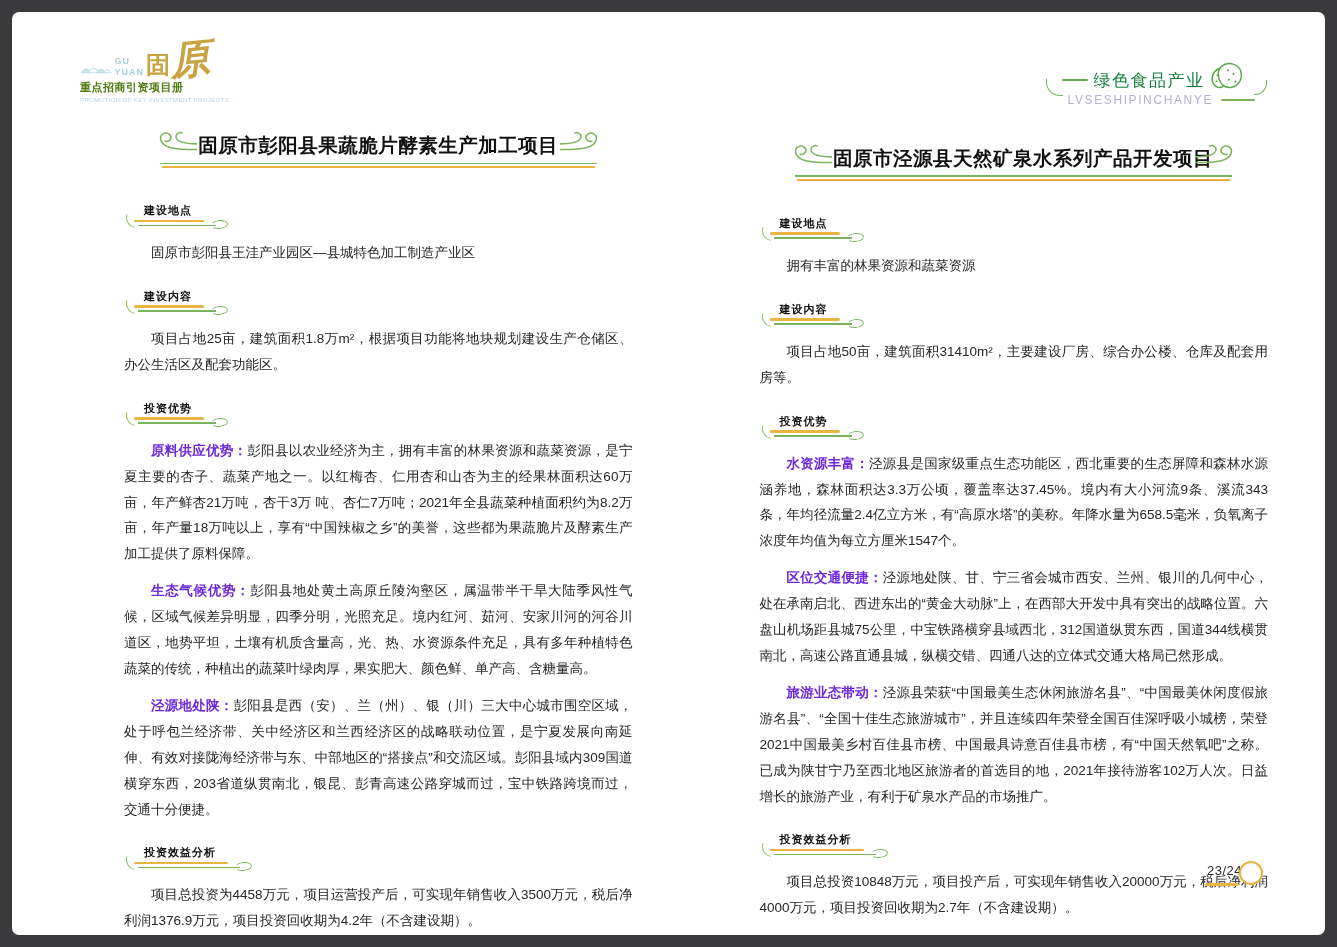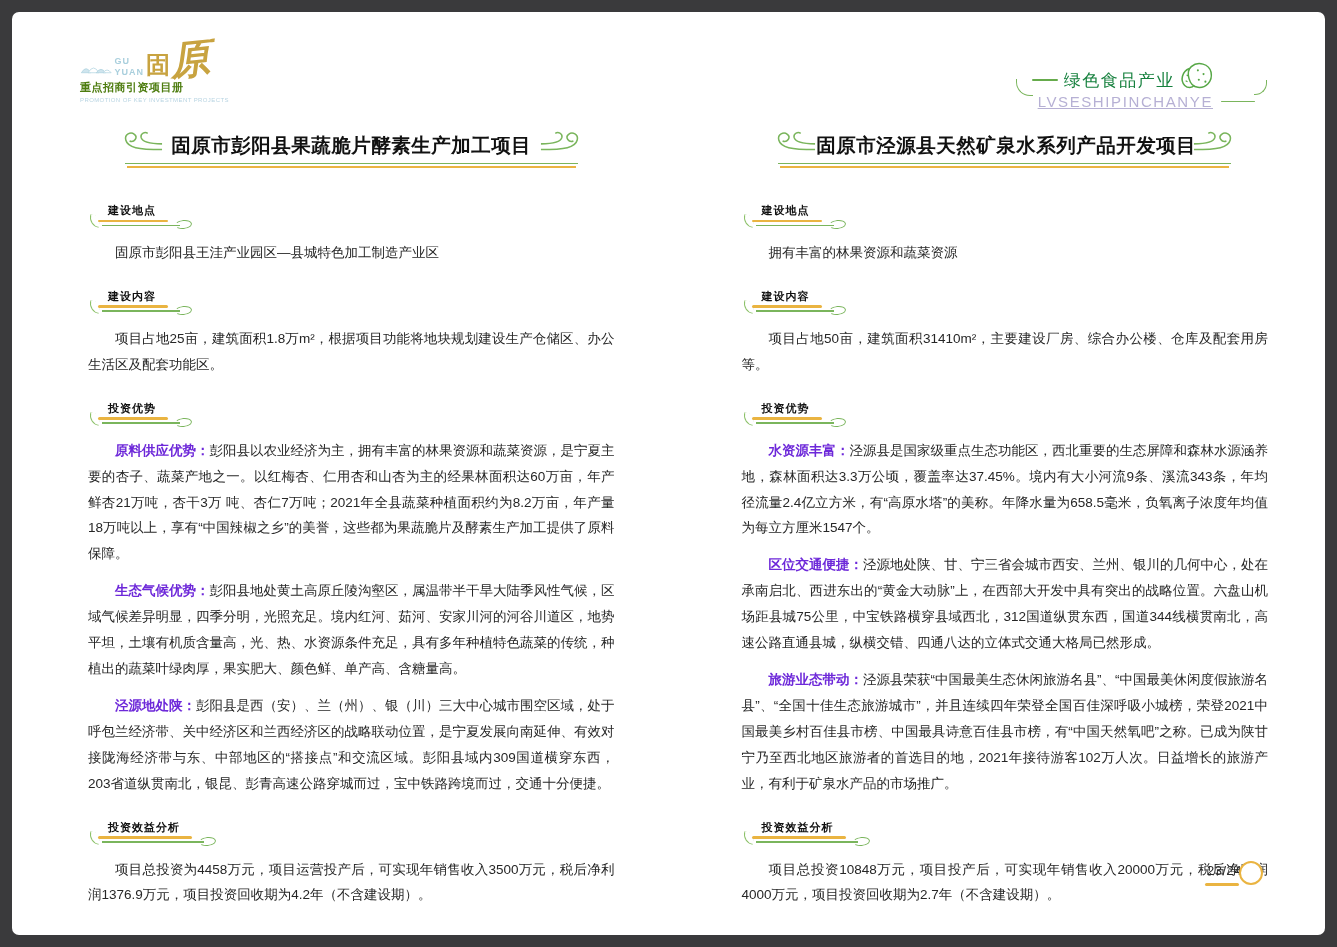--- a/index.html
+++ b/index.html
@@ -25,27 +25,27 @@
   .logo-cn .c2{font-size:40px;font-style:italic;display:inline-block;transform:rotate(-6deg);}
   .logo-sub{font-family:"Liberation Serif","DejaVu Serif",serif;font-weight:bold;color:#4d7c0f;font-size:11px;letter-spacing:.5px;margin-top:2px;white-space:nowrap;}
   .logo-en{color:#b8d4e2;font-size:6px;letter-spacing:.4px;margin-top:2px;white-space:nowrap;}
 
   .badge{position:absolute;right:70px;top:56px;}
   .badge-row1{display:flex;align-items:center;}
   .badge-dash{width:26px;height:2px;background:#66ab4c;border-radius:2px;margin-right:6px;}
   .badge-cn{color:#15803d;font-size:17px;font-weight:normal;letter-spacing:1.5px;white-space:nowrap;}
   .badge-potato{width:38px;height:32px;margin-left:2px;margin-top:-8px;}
   .badge-row2{display:flex;align-items:center;margin-top:1px;}
-  .badge-en{color:#b6b0d4;font-size:15px;letter-spacing:1.6px;white-space:nowrap;margin-left:6px;text-decoration:underline;}
+  .badge-en{color:#b6b0d4;font-size:12px;letter-spacing:1.6px;white-space:nowrap;margin-left:6px;}
   .badge-tail{width:34px;height:1.5px;background:#7ab55c;margin-left:8px;border-radius:2px;}
   .badge-arc-left{position:absolute;left:-16px;top:11px;width:16px;height:16px;border-left:1.5px solid #7ab55c;border-bottom:1.5px solid #7ab55c;border-bottom-left-radius:14px;}
   .badge-arc-right{position:absolute;right:-12px;top:12px;width:12px;height:14px;border-right:1.5px solid #7ab55c;border-bottom:1.5px solid #7ab55c;border-bottom-right-radius:12px;}
 
   
-  .columns{display:flex;gap:127px;padding:0 57px 0 76px;align-items:center;}
+  .columns{display:flex;gap:127px;padding:0 57px 0 76px;align-items:center;margin-left:36px;}
   .col{flex:1 1 0;min-width:0;}
 
   
   .title-bar{position:relative;width:86%;margin:0 auto 22px auto;padding:2px 38px 13px 38px;box-sizing:border-box;}
   .proj-title{margin:0;font-size:19.5px;font-weight:bold;color:#111;text-align:center;letter-spacing:.5px;white-space:nowrap;}
   .t-line-green{position:absolute;left:0;right:0;bottom:8px;height:1.5px;background:#7ab55c;}
   .t-line-gold{position:absolute;left:2px;right:2px;bottom:4px;height:2px;background:#eab441;}
   .cloud{position:absolute;top:-1px;width:42px;height:24px;}
   .cloud.left{left:-4px;}
   .cloud.right{right:-4px;transform:scaleX(-1);}

